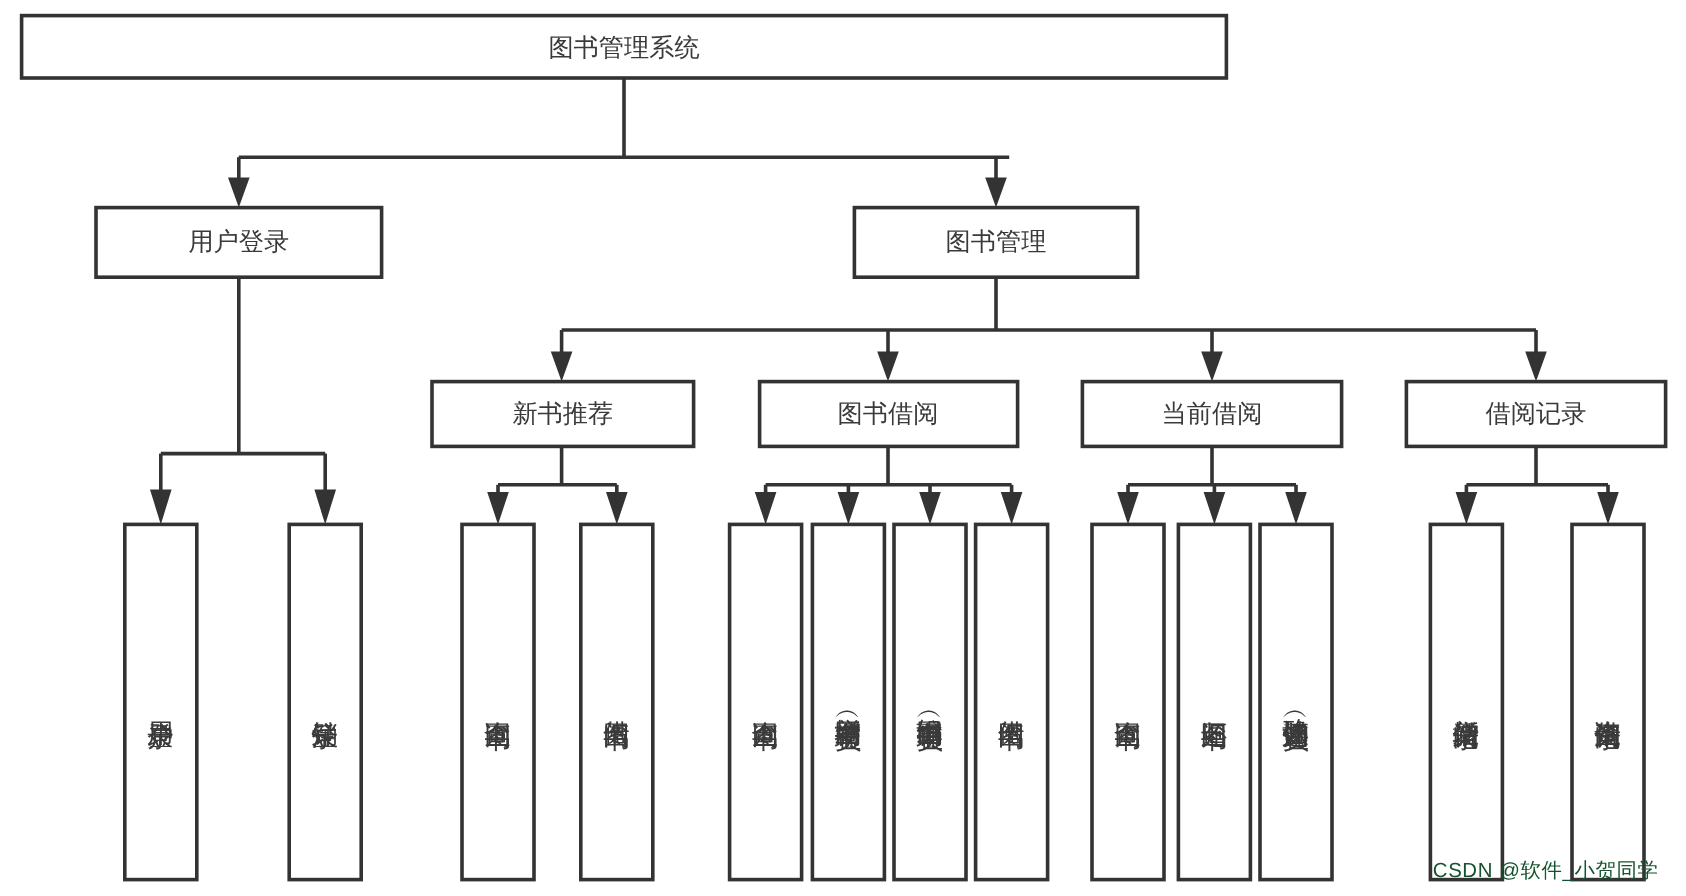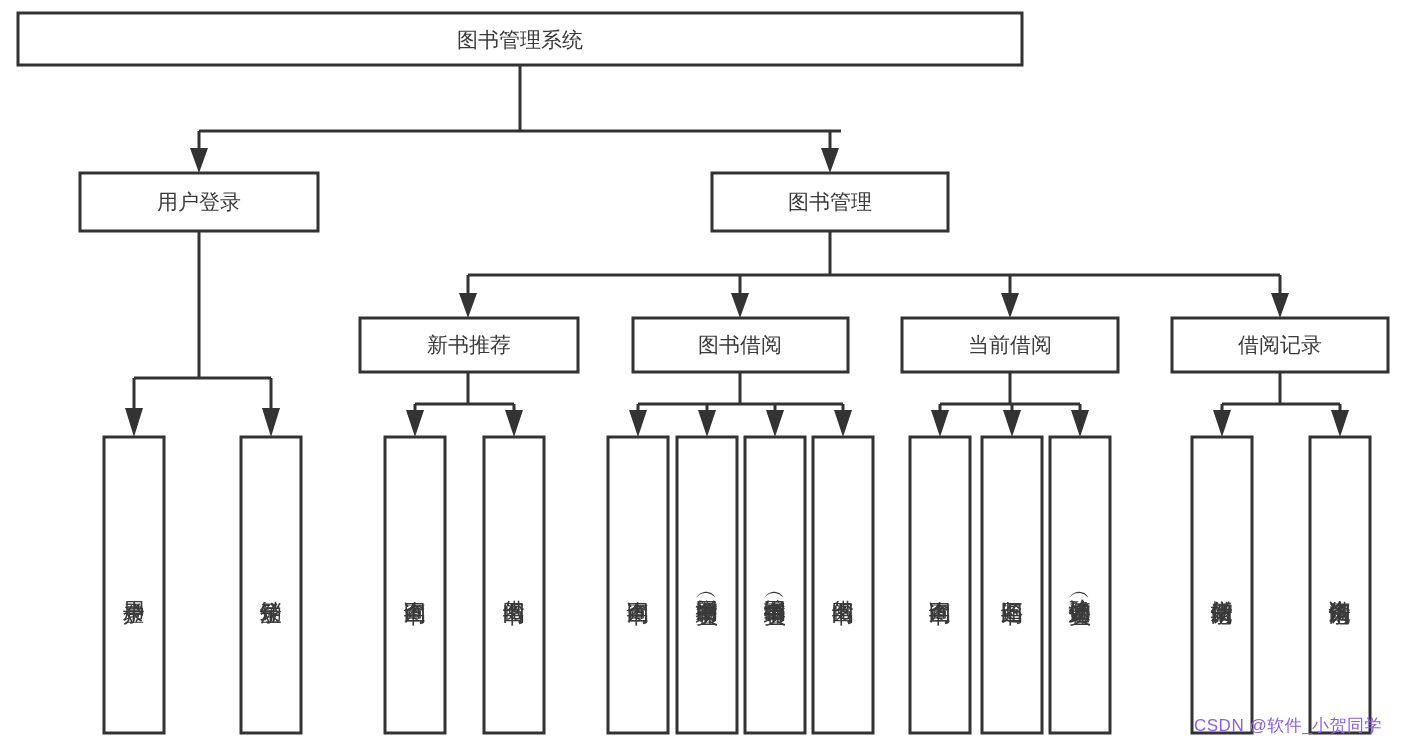--- a/index.html
+++ b/index.html
@@ -58,21 +58,21 @@
     color: #3a3a3a;
     letter-spacing: 1px;
     white-space: nowrap;
     text-align: center;
     pointer-events: none;
   }
   .watermark {
     position: absolute;
     font-family: "Liberation Sans", "DejaVu Sans", sans-serif;
     font-size: 17px;
-    color: #8b5cf6;
+    color: #14532d;
     white-space: nowrap;
     letter-spacing: 0.5px;
   }
 </style>
 </head>
 <body>
 
 <div id="diagram-root">
 
   <svg class="flow-canvas" viewBox="0 0 1405 747" xmlns="http://www.w3.org/2000/svg">

